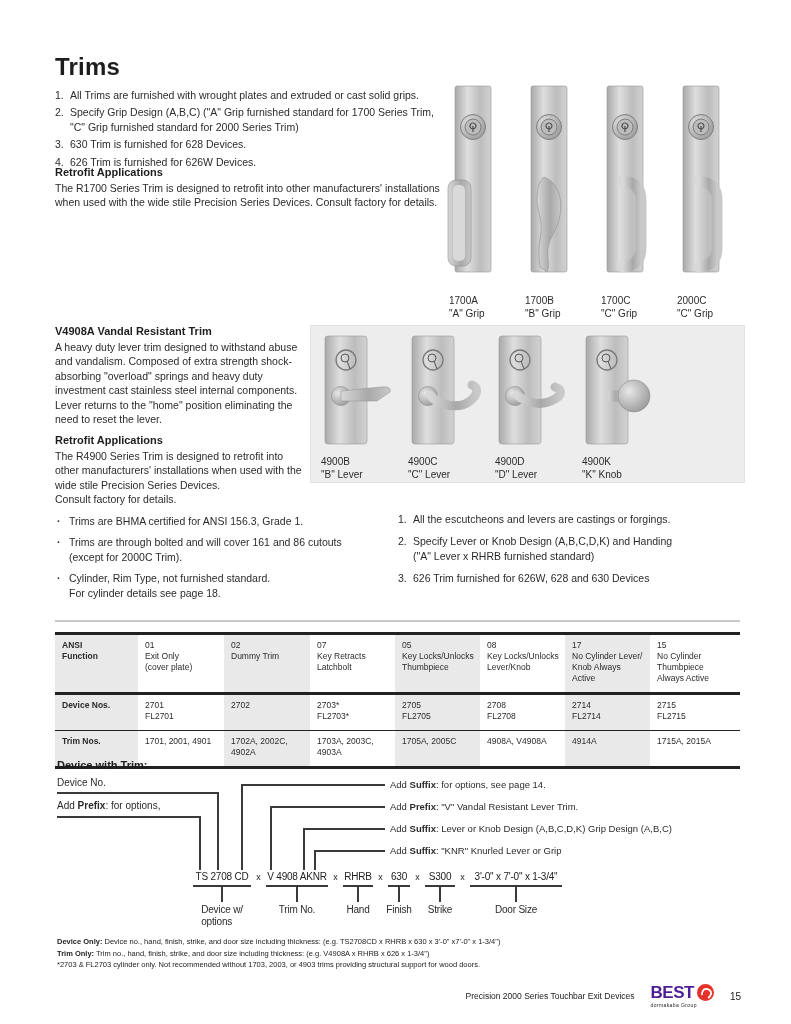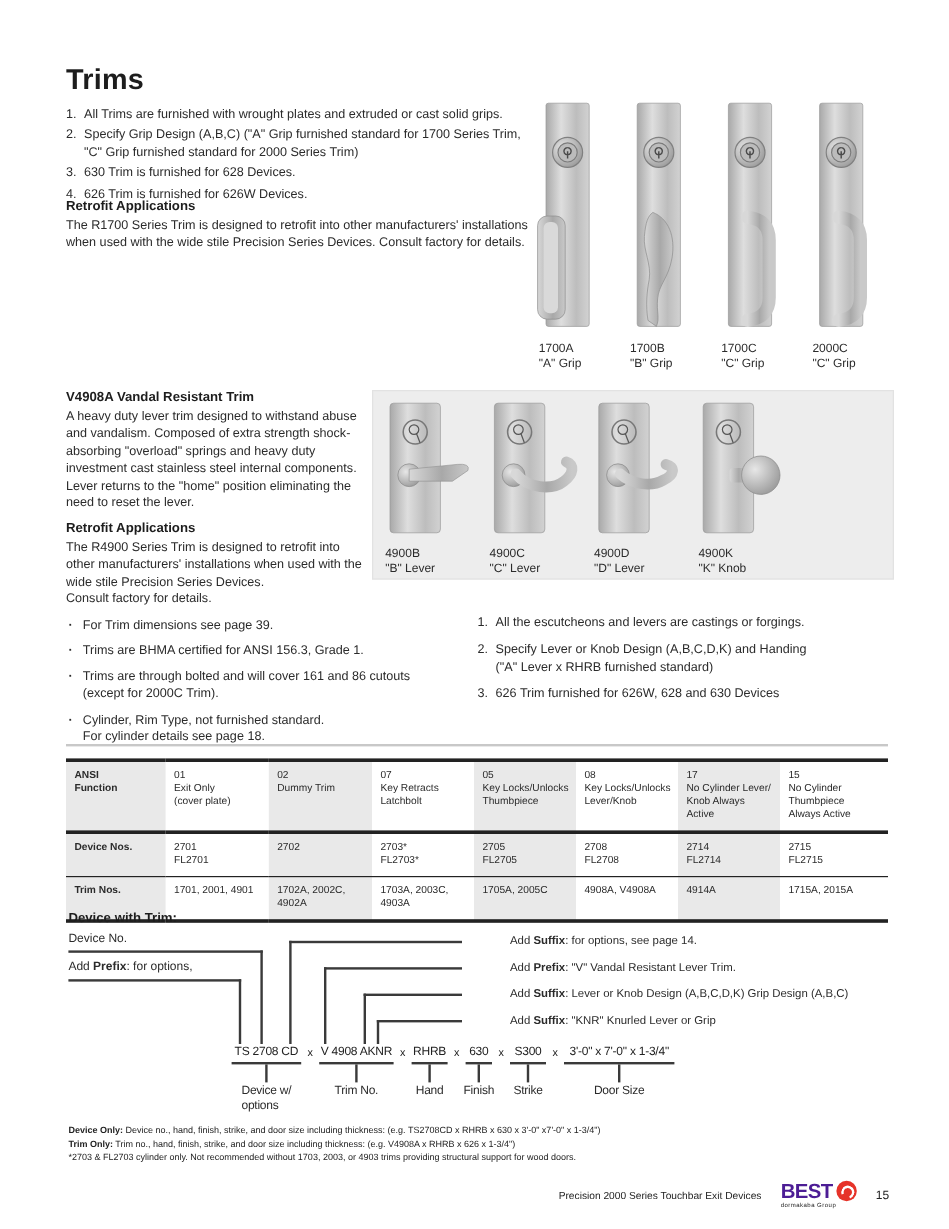--- a/index.html
+++ b/index.html
@@ -11,39 +11,39 @@
   .body-txt{font-size:10.5px;line-height:1.38;}
   .preline{white-space:pre-line;}
   .nitem{display:flex;margin-bottom:3px;}
   .nnum{width:15px;flex:none;}
   .bitem{display:flex;margin-bottom:7px;}
   .bdot{width:12px;flex:none;text-align:left;}
   .bdot::before{content:"·";font-weight:bold;}
   .figs1700{display:flex;gap:10px;}
   .fig{width:66px;flex:none;}
   .fig svg{display:block;}
-  .fig-model{font-size:10px;line-height:1.25;margin-top:5px;margin-left:6px;}
+  .fig-model{font-size:10px;line-height:1.25;margin-top:15px;margin-left:6px;}
   .fig-type{font-size:10px;line-height:1.25;margin-left:6px;}
   .panel4900{background:#ededed;border:1px solid #e2e2e2;display:flex;gap:7px;padding:8px 0 0 8px;box-sizing:border-box;}
   .fig49{width:80px;flex:none;}
   .fig49 svg{display:block;}
   .fig49 .fig-model{margin-left:2px;margin-top:8px;}
   .fig49 .fig-type{margin-left:2px;}
   .grayrule{background:#c8c8c8;height:2px;}
   table.spec{border-collapse:collapse;width:685px;font-size:8.5px;line-height:1.3;
              border-top:3px solid #222;border-bottom:3px solid #222;table-layout:fixed;}
   table.spec th,table.spec td{text-align:left;vertical-align:top;padding:5px 6px 8px 7px;}
   table.spec thead th{border-bottom:3px solid #222;font-weight:normal;}
   table.spec thead th.lbl{font-weight:bold;}
   table.spec tbody tr.r1 td{border-bottom:1.5px solid #222;}
   table.spec td.lbl{font-weight:bold;}
   .sh{background:#e9e9e9;}
   .ln{position:absolute;background:#3a3a3a;}
   .co{font-size:10px;}
-  .rco{font-size:9.5px;margin-left:35px;}
+  .rco{font-size:9.5px;}
   .partrow{display:flex;gap:4px;align-items:flex-end;font-size:10px;letter-spacing:-.2px;color:#222;}
   .pg{position:relative;border-bottom:2px solid #3a3a3a;text-align:center;padding-bottom:3px;flex:none;}
   .px{flex:none;width:7px;text-align:center;padding-bottom:5px;font-size:9px;}
   .tick{position:absolute;left:50%;margin-left:-1px;top:100%;margin-top:2px;width:2px;height:15px;background:#3a3a3a;}
   .glabel{position:absolute;top:100%;margin-top:19px;left:50%;transform:translateX(-50%);
           white-space:pre-line;text-align:left;font-size:10px;line-height:1.2;width:max-content;color:#2b2b2b;}
   .notes{font-size:7.5px;line-height:1.55;color:#222;}
   .pfooter{position:absolute;top:984px;right:50px;display:flex;align-items:center;gap:16px;}
   .pf-series{font-size:8.5px;color:#222;}
   .logo{display:flex;flex-direction:column;align-items:flex-start;}
@@ -212,24 +212,20 @@
           <path d="M28 27 l3 8" stroke="#555" stroke-width="1"></path>
         <rect x="28" y="56" width="14" height="12" rx="3" fill="url(#mgH2)"></rect>
         <circle cx="54" cy="62" r="16" fill="url(#knobG)" stroke="#8a8a8a" stroke-width="0.6"></circle>
       </svg>
       <div class="fig-model">4900K</div>
       <div class="fig-type">"K" Knob</div>
     </div>
   </div>
 
   <div class="abs body-txt" style="left:57px;top:514px;width:345px">
-    <div class="bitem">
-        <span class="bdot"></span>
-        <span class="preline">For Trim dimensions see page 39.</span>
-      </div>
     <div class="bitem">
         <span class="bdot"></span>
         <span class="preline">Trims are BHMA certified for ANSI 156.3, Grade 1.</span>
       </div>
     <div class="bitem">
         <span class="bdot"></span>
         <span class="preline">Trims are through bolted and will cover 161 and 86 cutouts
 (except for 2000C Trim).</span>
       </div>
     <div class="bitem">

